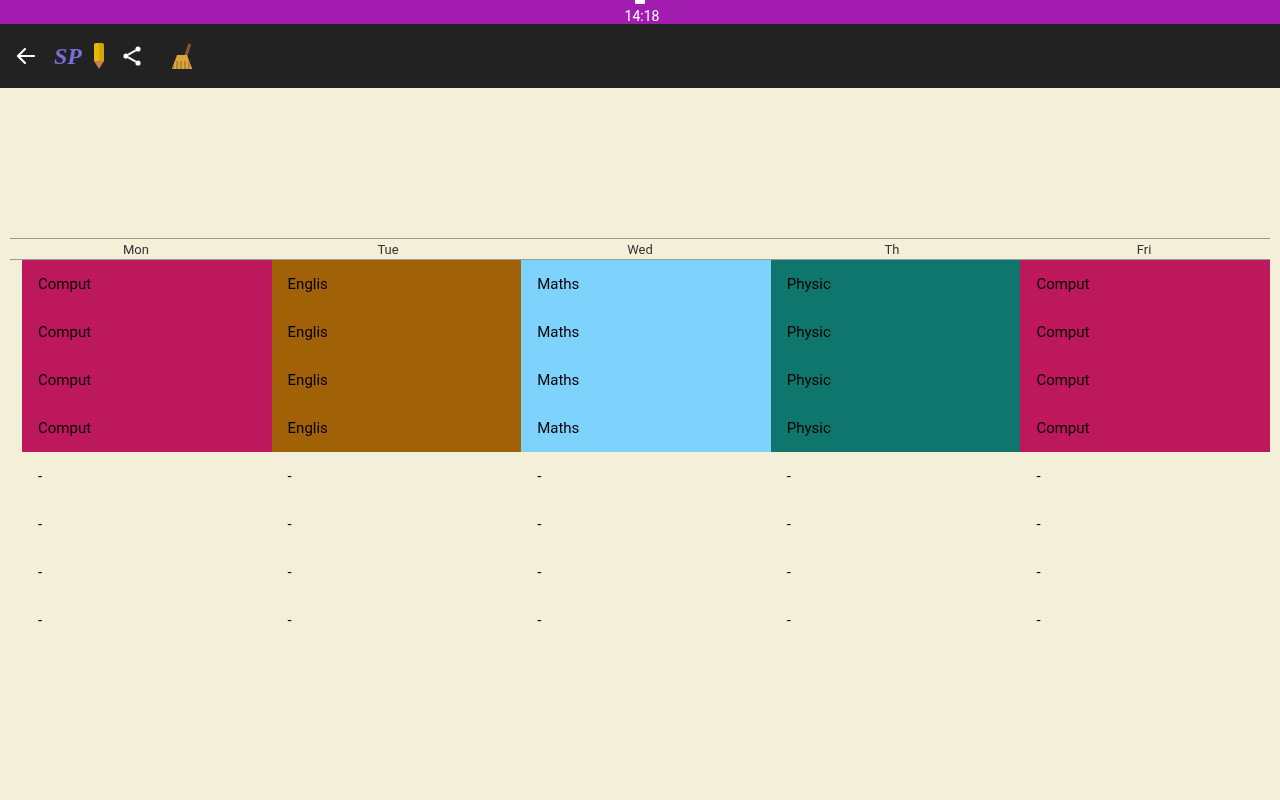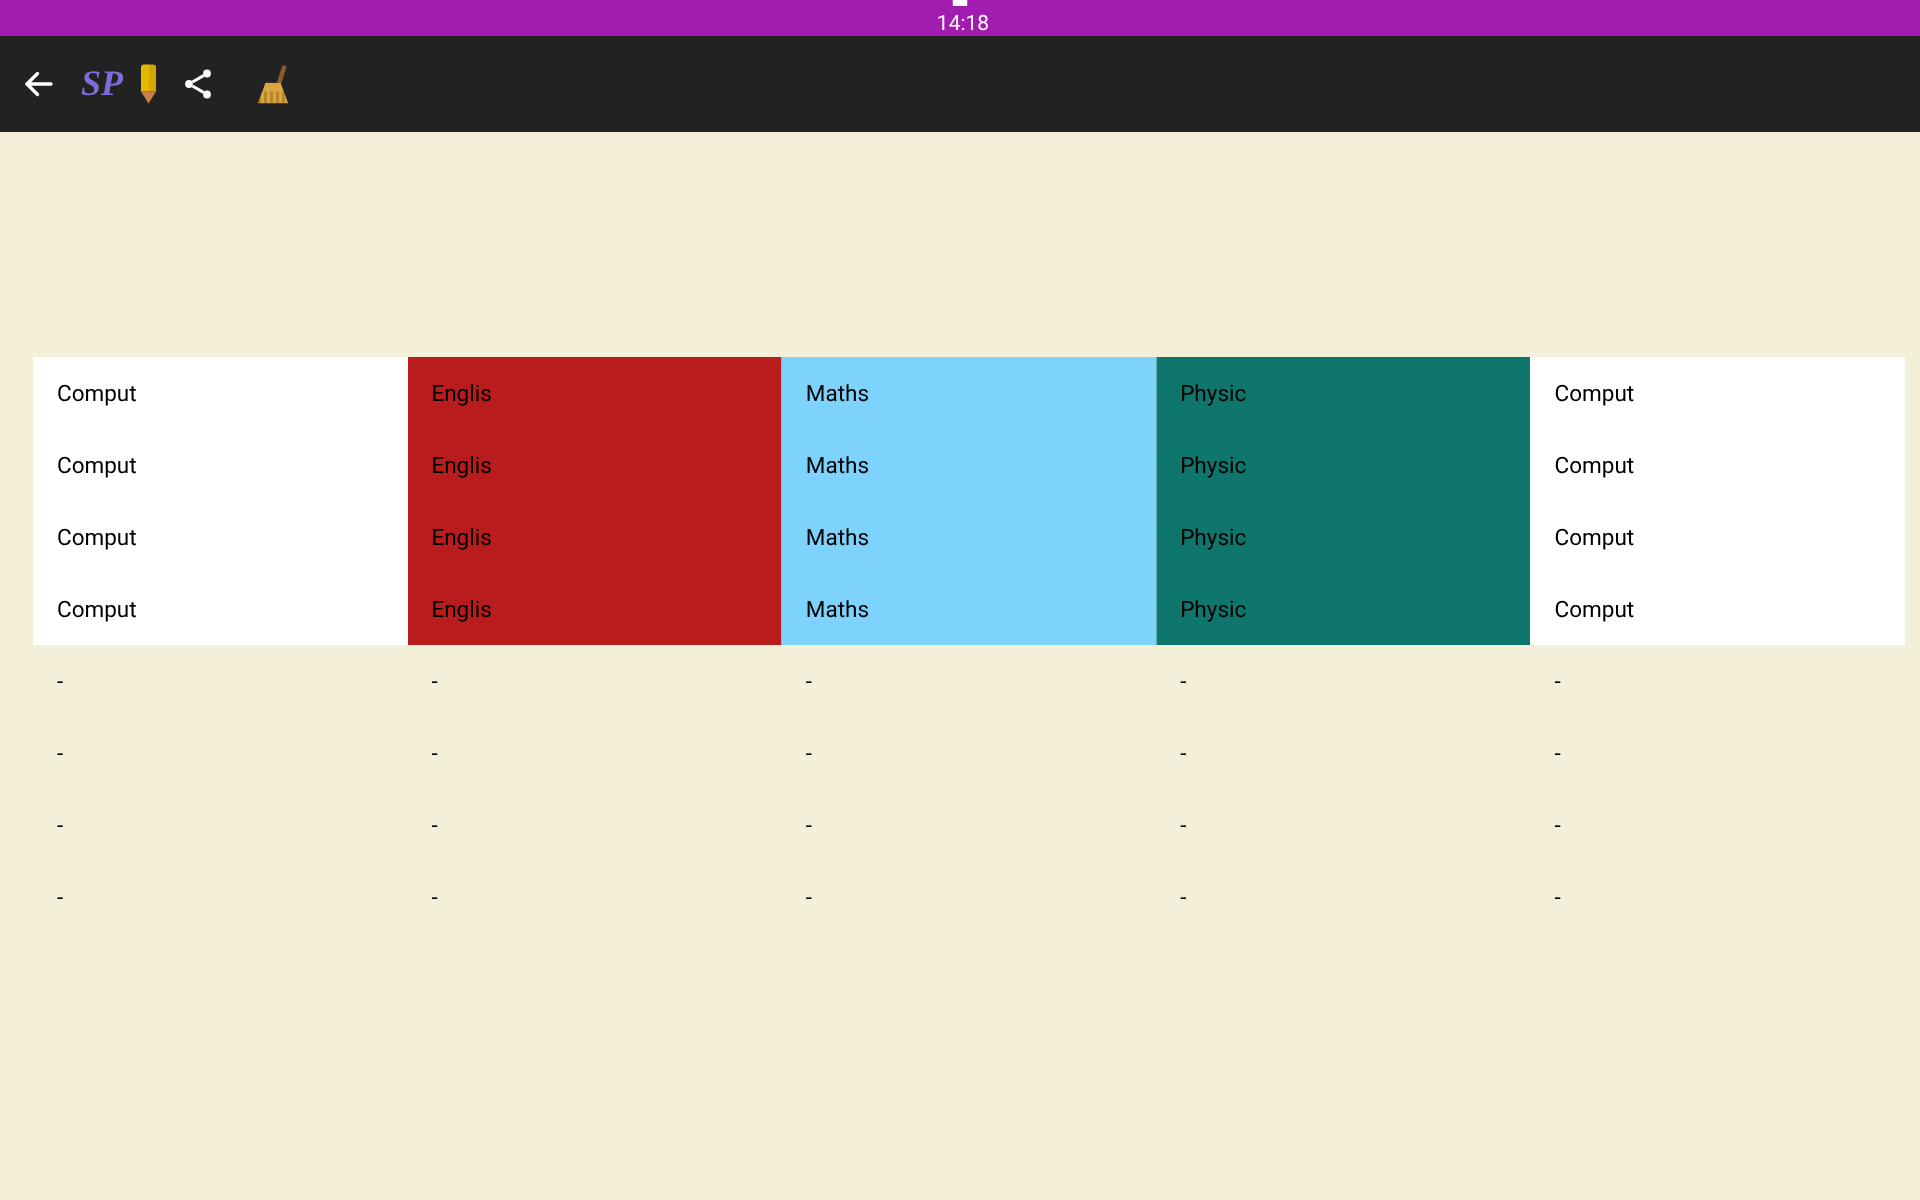--- a/index.html
+++ b/index.html
@@ -124,22 +124,22 @@
   }
   .grid-cell {
     flex: 1;
     height: 48px;
     display: flex;
     align-items: center;
     padding-left: 16px;
     font-size: 15px;
     color: #000;
   }
-  .c-green  { background: #ffffff; }
-  .c-red    { background: #b91c1c; }
+  .c-green  { background: #be185d; }
+  .c-red    { background: #a16207; }
   .c-blue   { background: #7dd3fc; }
   .c-orange { background: #0f766e; }
   .c-none   { background: transparent; }
 </style>
 </head>
 <body>
 
 <div class="status-bar">
   <span class="wifi-icon">
     <svg viewBox="0 0 24 24" fill="#fff">
@@ -180,20 +180,27 @@
       <div class="broom">
         <div class="handle"></div>
         <div class="head"></div>
       </div>
     </div>
   </div>
 </div>
 
 <div class="content">
   <div class="timetable-wrap">
+    <div class="day-headers" id="day-headers">
+        <div class="day-header">Mon</div>
+        <div class="day-header">Tue</div>
+        <div class="day-header">Wed</div>
+        <div class="day-header">Th</div>
+        <div class="day-header">Fri</div>
+      </div>
     <div id="grid-body">
         <div class="grid-row">
           <div class="grid-cell c-green">Comput</div>
           <div class="grid-cell c-red">Englis</div>
           <div class="grid-cell c-blue">Maths</div>
           <div class="grid-cell c-orange">Physic</div>
           <div class="grid-cell c-green">Comput</div>
         </div>
         <div class="grid-row">
           <div class="grid-cell c-green">Comput</div>

